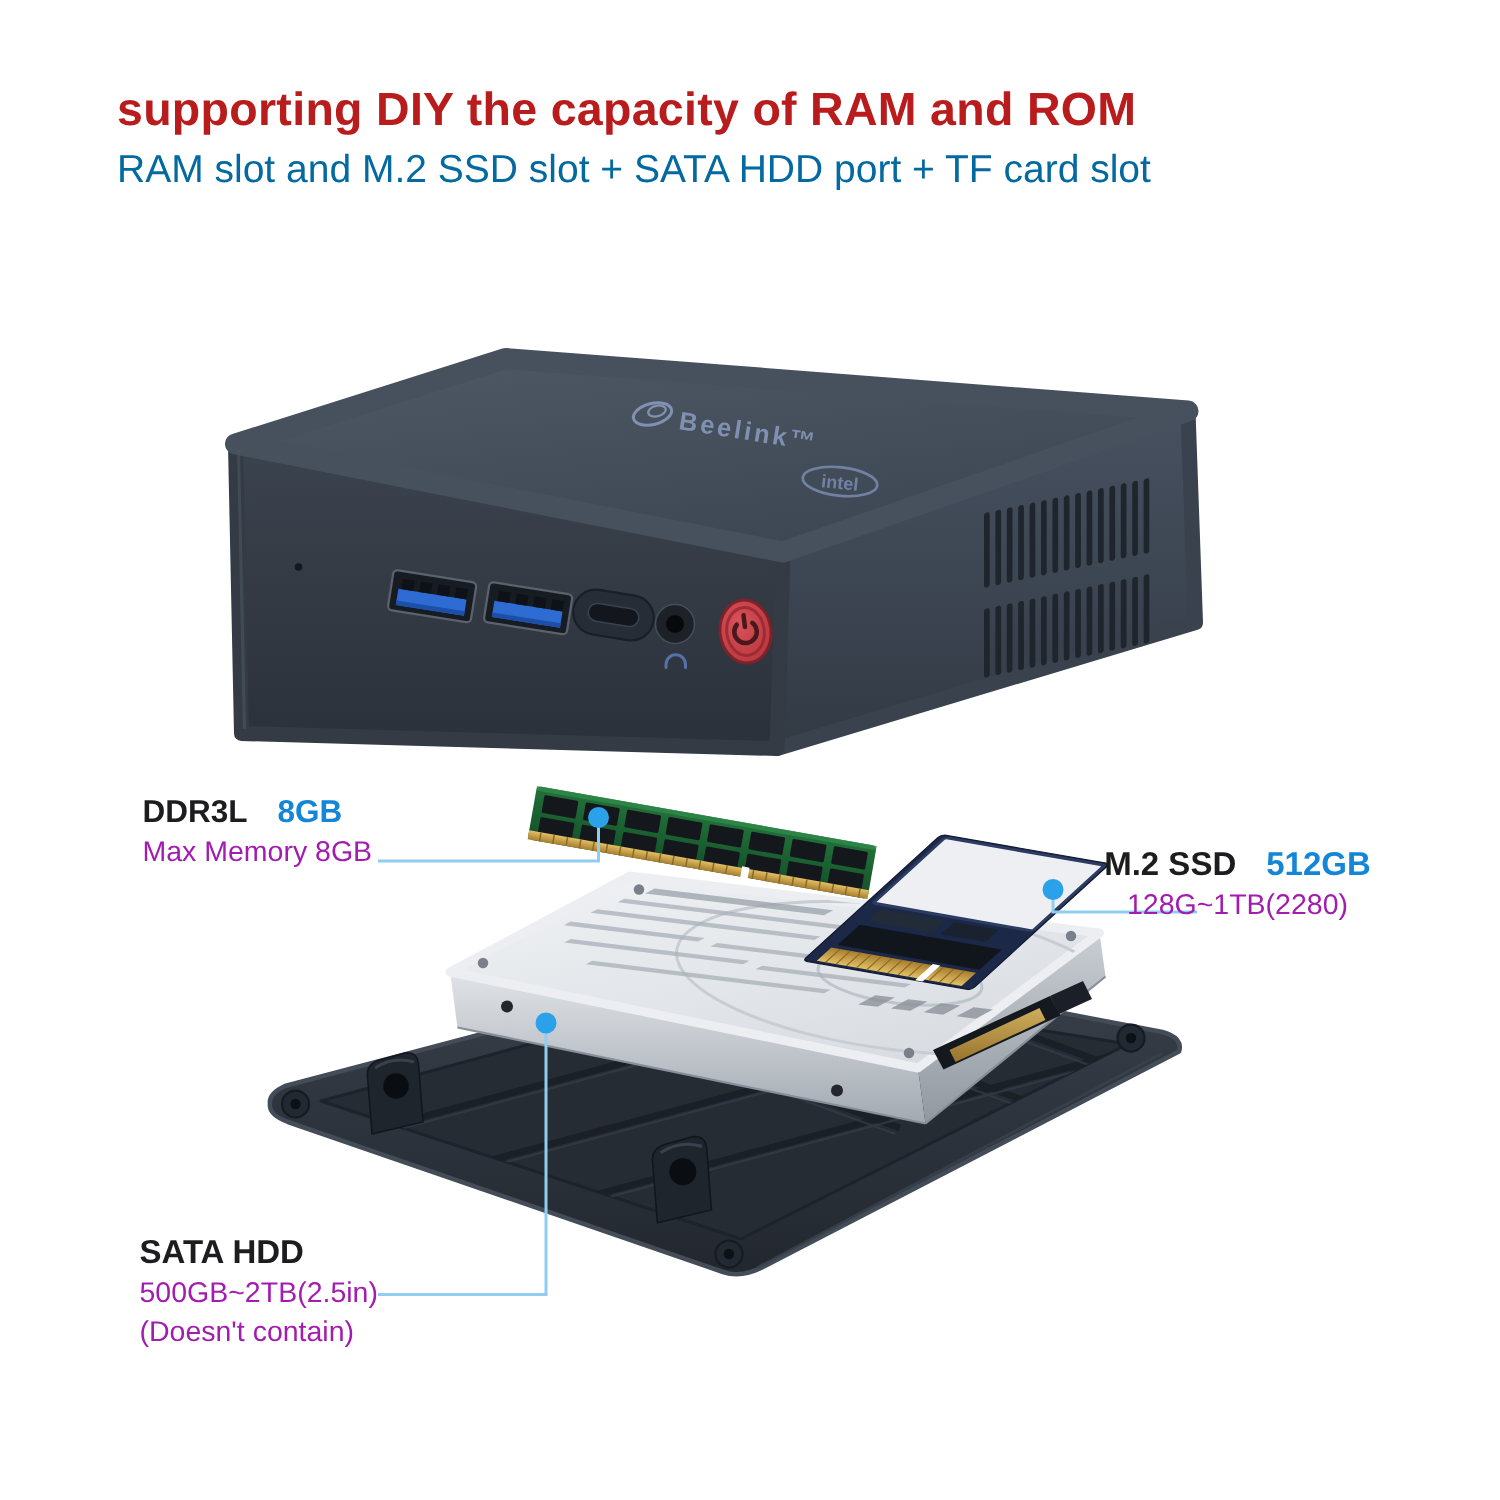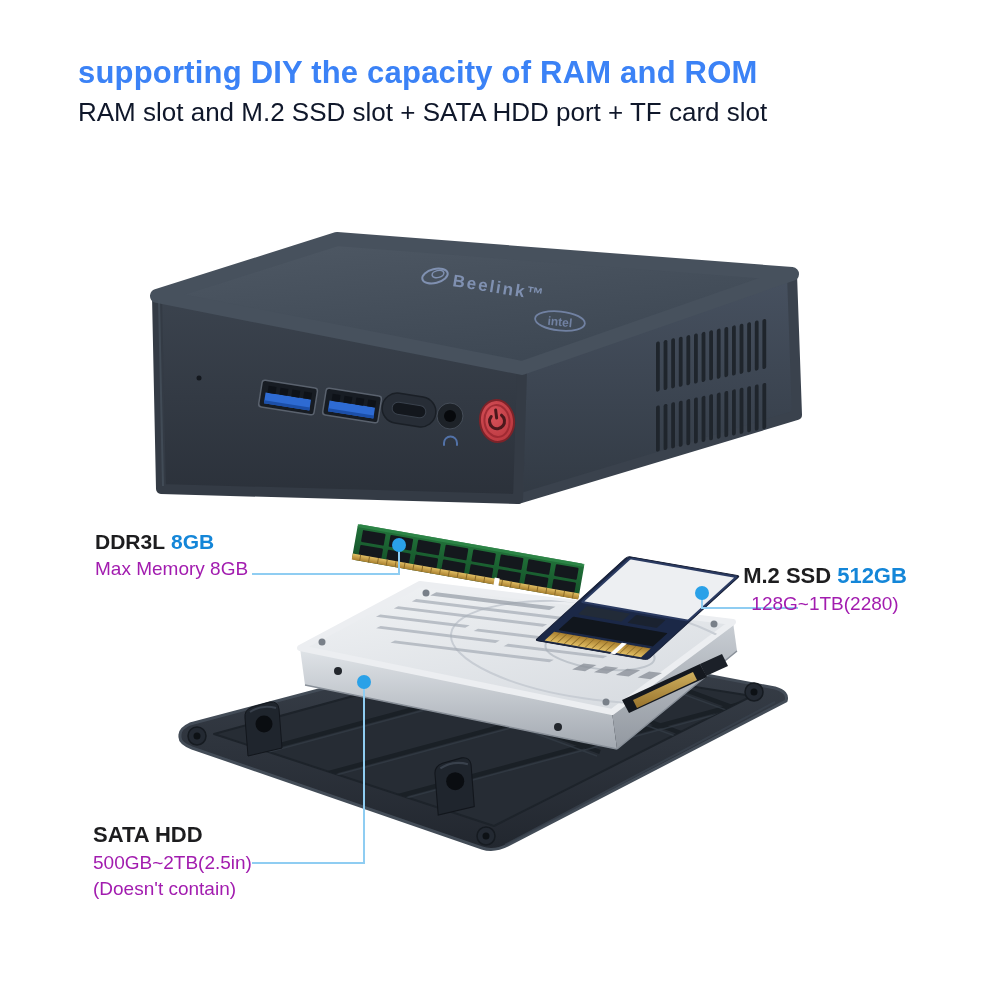--- a/index.html
+++ b/index.html
@@ -1,24 +1,24 @@
 <!DOCTYPE html>
 <html><head>
 <meta charset="utf-8">
 <style>
   html,body{margin:0;padding:0;background:#ffffff;}
   #stage{position:relative;width:1000px;height:1000px;background:#ffffff;overflow:hidden;
          font-family:"Liberation Sans", sans-serif;}
   #scene{position:absolute;left:0;top:0;}
-  .hdr-title{position:absolute;left:78px;top:55px;font-size:31px;font-weight:bold;color:#3b82f6;
+  .hdr-title{position:absolute;left:78px;top:55px;font-size:31px;font-weight:bold;color:#b91c1c;
              letter-spacing:0.2px;white-space:nowrap;}
-  .hdr-sub{position:absolute;left:78px;top:97px;font-size:26px;color:#0f172a;white-space:nowrap;}
+  .hdr-sub{position:absolute;left:78px;top:97px;font-size:26px;color:#0369a1;white-space:nowrap;}
   .callout-label{position:absolute;white-space:nowrap;}
   .cl-line1{font-size:21px;font-weight:bold;color:#1d1d1f;}
-  .cl-line1 .val{color:#1486d8;margin-left:6px;}
+  .cl-line1 .val{color:#1486d8;margin-left:20px;}
   .cl-line2{font-size:19px;color:#a21caf;margin-top:4px;}
   .lbl-ram{left:95px;top:530px;}
   .lbl-ssd{left:692px;top:563px;width:266px;text-align:center;}
   .lbl-ssd .cl-line1{font-size:22px;}
   .lbl-hdd{left:93px;top:822px;}
   .lbl-hdd .cl-line1{font-size:22px;}
 </style>
 </head>
 <body>
 

